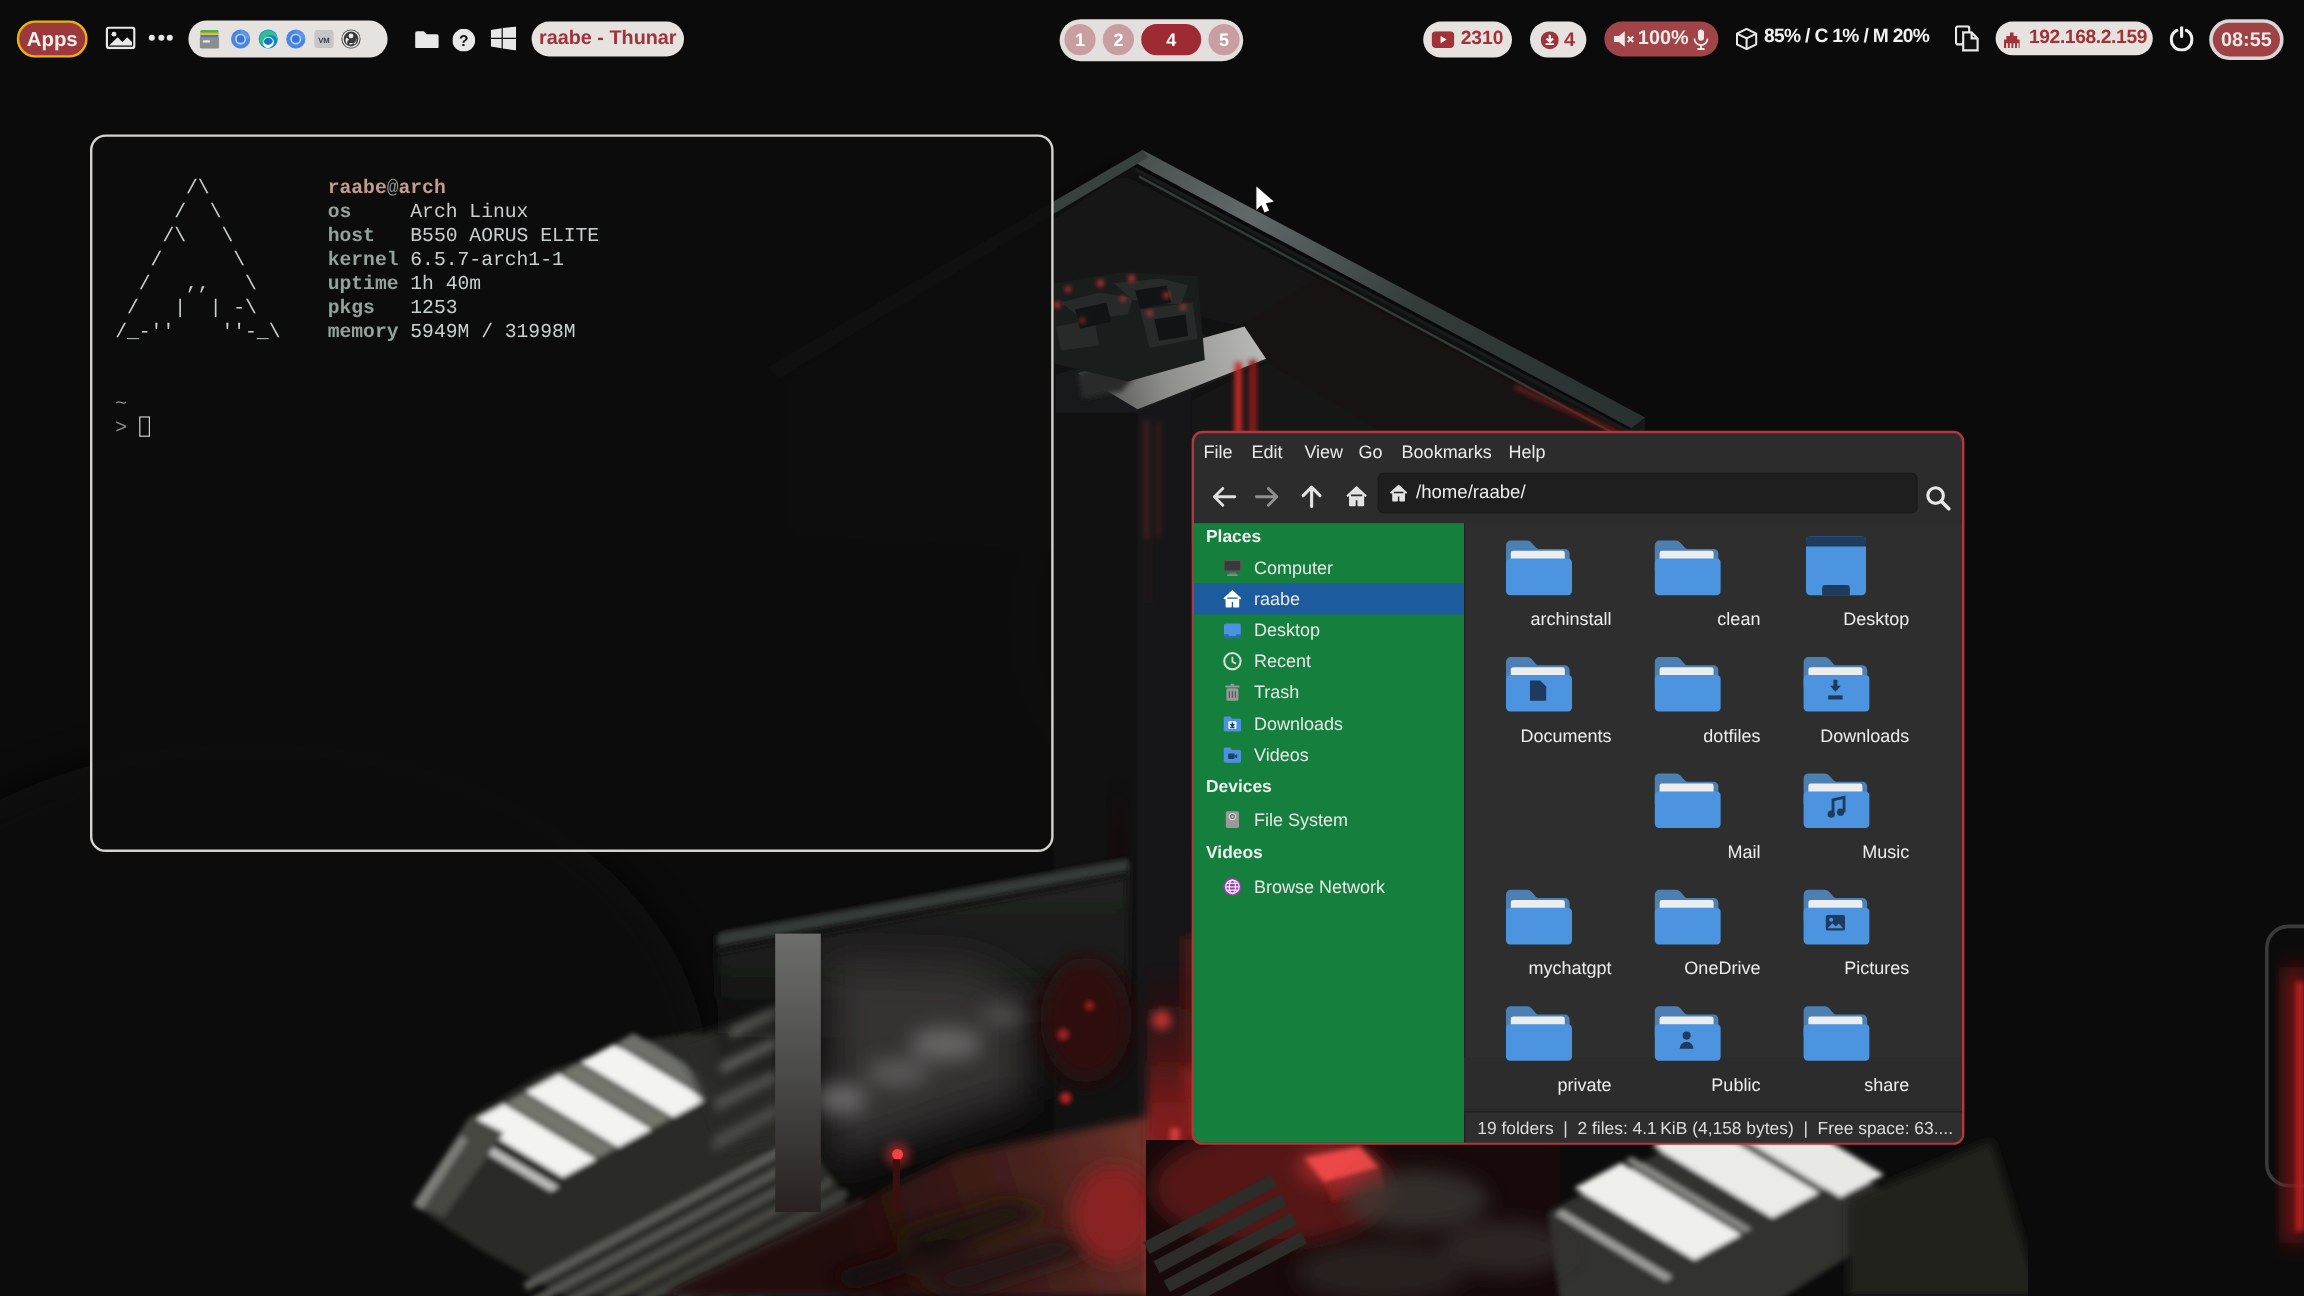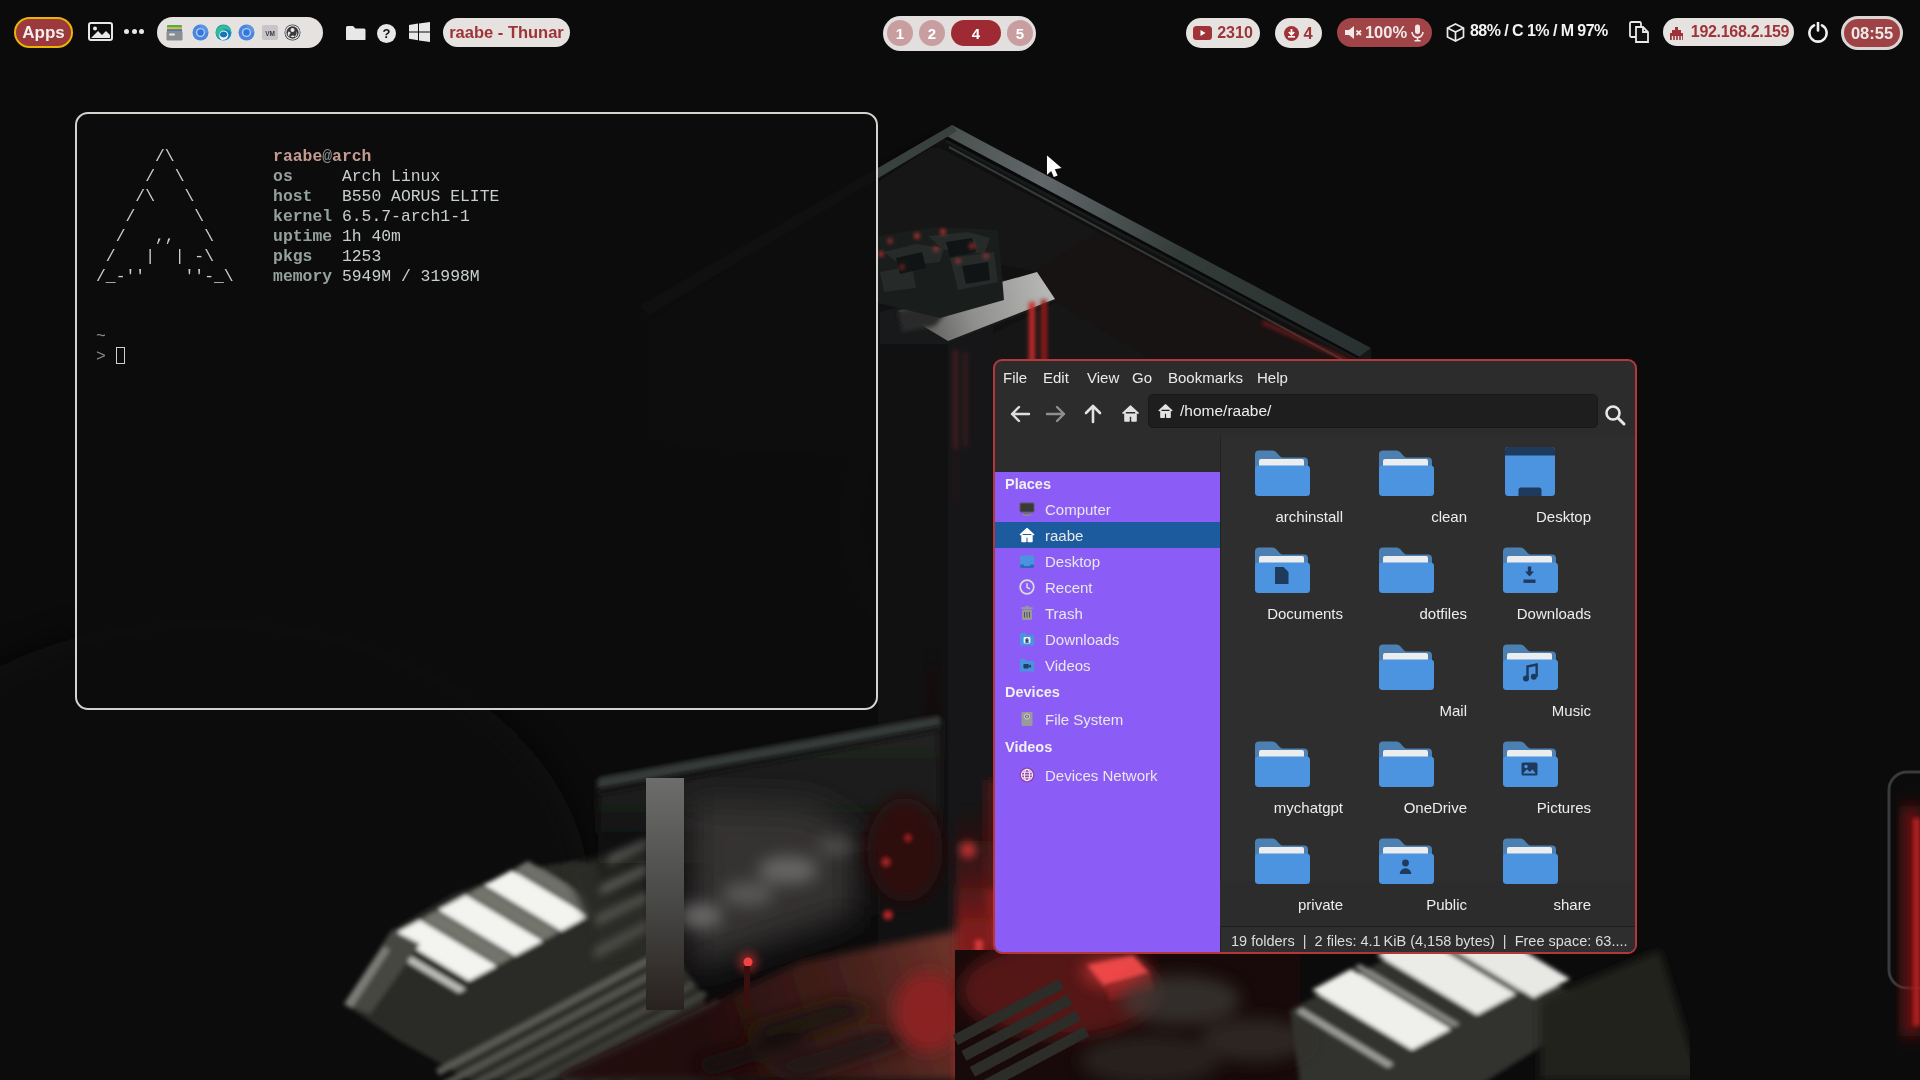--- a/index.html
+++ b/index.html
@@ -21,21 +21,21 @@
   .tg { color:#8a908c; }
   
   #fm { position:absolute; left:993px; top:359px; width:644px; height:595px;
     background:#2c2c2c; border:2px solid #b4373c; border-radius:9px; overflow:hidden; }
   #fm .menu { position:absolute; left:0; top:0; width:100%; height:33px; }
   #fm .menu span { position:absolute; top:8px; color:#eaeaea; font-size:15px; }
   #fm .toolbar { position:absolute; top:33px; left:0; width:100%; height:42px; }
   #fm .pathbar { position:absolute; left:153px; top:0px; width:450px; height:34px;
     background:#1e1e1e; border:1px solid #191919; border-radius:5px;
     display:flex; align-items:center; color:#ededed; font-size:15.5px; }
-  #fm .side { position:absolute; left:0; top:75px; width:225px; height:518px; background:#8b5cf6;margin-top:36px; }
+  #fm .side { position:absolute; left:0; top:75px; width:225px; height:518px; background:#15803d; }
   #fm .main { position:absolute; left:225px; top:75px; width:417px; height:445px; background:#2e2e2e; border-left:1px solid #222; }
   #fm .status { position:absolute; left:225px; top:565px; width:417px; height:28px; background:#2e2e2e;
     border-left:1px solid #222; border-top:1px solid #1f1f1f; color:#dcdcdc; font-size:14.5px;
     display:flex; align-items:center; padding-left:10px; }
   .shead { position:absolute; left:10px; color:#f0f0f0; font-weight:bold; font-size:14.5px; }
   .srow { position:absolute; left:0; width:225px; height:26px; display:flex; align-items:center; color:#e8e8e8; font-size:15px; }
   .srow .ic { width:16px; height:16px; margin-left:24px; margin-right:10px; flex:none; }
   .folder { position:absolute; width:124px; text-align:right; color:#ededed; font-size:15px; }
   .folder svg { display:block; margin:0 auto 11px auto; }
 </style>
@@ -376,21 +376,21 @@
         <rect x="4" y="0.5" width="5" height="9.5" rx="2.5" fill="#efe9e7"></rect>
         <path d="M1,8 a5.5,5.5 0 0 0 11,0" stroke="#efe9e7" stroke-width="1.6" fill="none"></path>
         <path d="M6.5,13.5 V16 M3.5,16.8 H9.5" stroke="#efe9e7" stroke-width="1.6"></path>
       </svg>
     </div>
 
     <svg class="abs" style="left:1446px;top:23px" width="19" height="19" viewBox="0 0 19 19">
       <path d="M9.5,1 L17.5,5 V14 L9.5,18 L1.5,14 V5 Z" fill="none" stroke="#e9e9e9" stroke-width="1.7"></path>
       <path d="M1.5,5 L9.5,9 L17.5,5 M9.5,9 V18" fill="none" stroke="#e9e9e9" stroke-width="1.7"></path>
     </svg>
-    <span class="abs" style="left:1470px;top:22px;color:#f2f2f2;font-weight:bold;font-size:16px;letter-spacing:-0.55px">88% / C 1% / M 97%</span>
+    <span class="abs" style="left:1470px;top:22px;color:#f2f2f2;font-weight:bold;font-size:16px;letter-spacing:-0.55px">85% / C 1% / M 20%</span>
 
     <svg class="abs" style="left:1629px;top:21px" width="21" height="23" viewBox="0 0 21 23">
       <rect x="1" y="1" width="11" height="15" rx="1.5" fill="none" stroke="#e9e9e9" stroke-width="1.8"></rect>
       <path d="M7,6 h7 l5,5 v10 h-12 z" fill="#111" stroke="#e9e9e9" stroke-width="1.8"></path>
       <path d="M14,6 v5 h5" fill="none" stroke="#e9e9e9" stroke-width="1.8"></path>
     </svg>
 
     <div class="pill wpill" style="left:1663px;top:18px;width:131px;height:28px;border-radius:14px">
       <svg width="17" height="15" viewBox="0 0 17 15" style="margin-right:6px">
         <path d="M2,15 V8 h2 V5 h3 V2 h3 V5 h3 V8 h2 V15 Z" fill="#a03338"></path>
@@ -521,21 +521,21 @@
         <span>File System</span>
       </div>
       <div class="shead" style="top:267px">Videos</div>
       <div class="srow" style="top:290px">
         <svg class="ic" viewBox="0 0 16 16">
             <circle cx="8" cy="8" r="7.5" fill="#9141ac"></circle>
             <circle cx="8" cy="8" r="5.6" fill="none" stroke="#f2eaf5" stroke-width="1.1"></circle>
             <ellipse cx="8" cy="8" rx="2.6" ry="5.6" fill="none" stroke="#f2eaf5" stroke-width="1.1"></ellipse>
             <path d="M2.4,8 h11.2 M3.2,5.2 h9.6 M3.2,10.8 h9.6" stroke="#f2eaf5" stroke-width="1.1"></path>
           </svg>
-        <span>Devices Network</span>
+        <span>Browse Network</span>
       </div>
     </div>
     <div class="main"></div>
     <div id="grid" class="abs" style="left:0;top:0;width:644px;height:595px">
       <div class="folder" style="left:224px;top:85px">
           <svg width="57" height="51" viewBox="0 0 57 51">
             <path d="M2,30 V8.5 a4,4 0 0 1 4,-4 h13.5 a5,5 0 0 1 3.8,1.7 l3.6,4.1 a3,3 0 0 0 2.3,1.1 h21.8 a4,4 0 0 1 4,4 V30 z" fill="#4c80b2"></path>
             <rect x="6" y="13" width="45" height="10.5" rx="2" fill="#ebedee"></rect>
             <rect x="2" y="19.5" width="55" height="30.5" rx="3.5" fill="#4d94e0"></rect>
           </svg>

